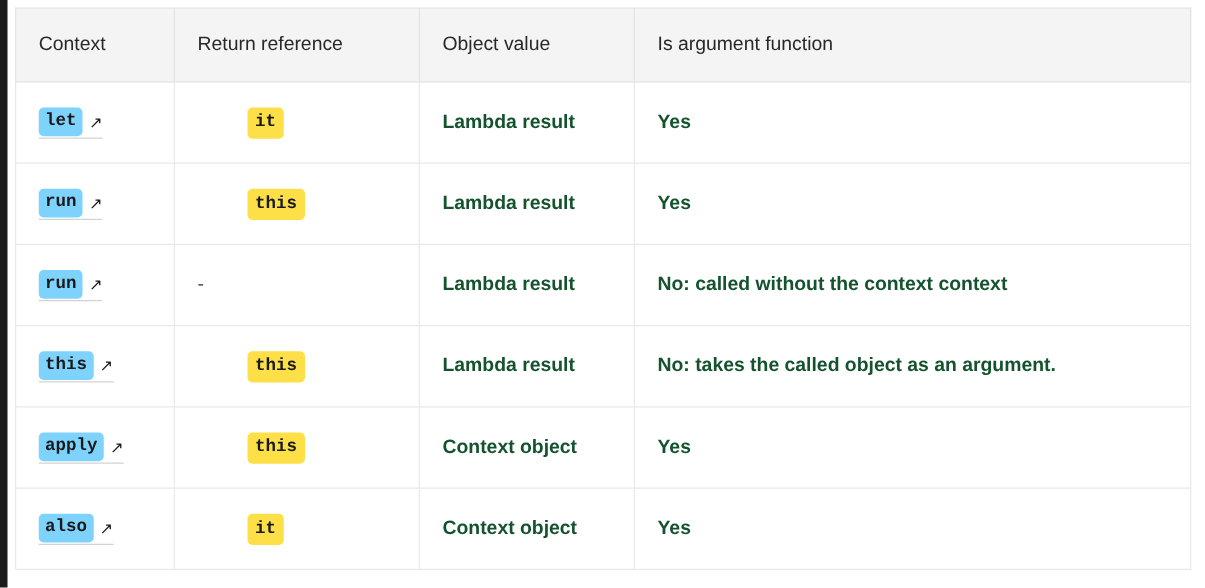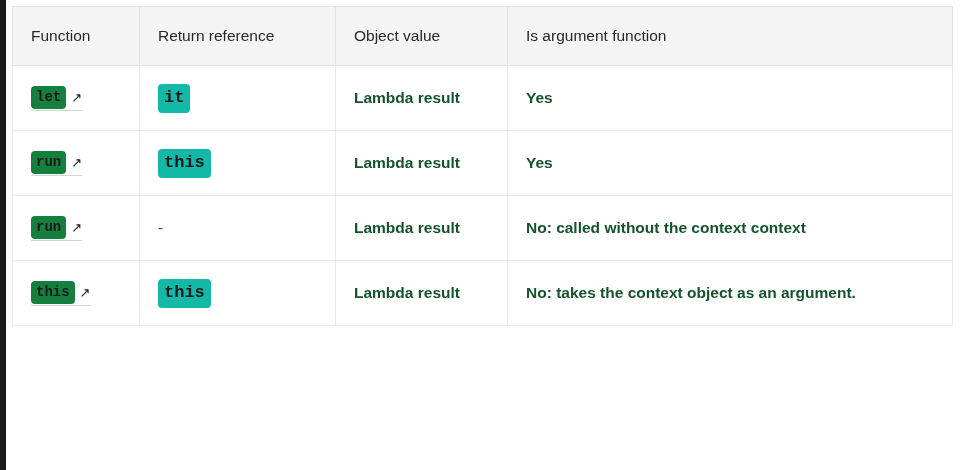--- a/index.html
+++ b/index.html
@@ -81,48 +81,49 @@
   .fn-link {
     display: inline-block;
     text-decoration: none;
     border-bottom: 1px solid #d3d3d3;
     padding-bottom: 1px;
     white-space: nowrap;
     color: #19191c;
   }
   .fn-link .code-chip {
     display: inline-block;
-    background: #15803d;
+    background: #7dd3fc;
     border-radius: 4px;
     padding: 2px 5px;
     font-family: "Liberation Mono", monospace;
     font-size: 14px;
     font-weight: 700;
     letter-spacing: 0px;
     color: #19191c;
     vertical-align: middle;
   }
   .fn-link .ext-arrow {
     display: inline-block;
     margin-left: 5px;
     font-size: 13px;
     line-height: 1;
     color: #19191c;
     vertical-align: middle;
   }
 
   .code-chip.standalone {
     display: inline-block;
-    background: #14b8a6;
+    background: #fde047;
     border-radius: 4px;
     padding: 3px 6px;
     font-family: "Liberation Mono", monospace;
-    font-size: 17px;
+    font-size: 14px;
     font-weight: 700;
     color: #19191c;
+    margin-left: 40px;
   }
 
   .plain-dash {
     color: #4a4a4f;
     font-size: 15.5px;
   }
 
   .cell-text {
     color: #14532d;
     font-weight: bold;
@@ -138,21 +139,21 @@
   <div class="table-wrap">
     <table class="context-table">
       <colgroup>
         <col class="c-function">
         <col class="c-objectref">
         <col class="c-returnvalue">
         <col class="c-isextension">
       </colgroup>
       <thead>
         <tr>
-          <th>Function</th>
+          <th>Context</th>
           <th>Return reference</th>
           <th>Object value</th>
           <th>Is argument function</th>
         </tr>
       </thead>
       <tbody id="table-body">
           <tr>
             <td><a class="fn-link" href="#"><span class="code-chip">let</span><span class="ext-arrow">↗</span></a></td>
             <td><span class="code-chip standalone">it</span></td>
             <td><span class="cell-text">Lambda result</span></td>
@@ -167,19 +168,31 @@
           <tr>
             <td><a class="fn-link" href="#"><span class="code-chip">run</span><span class="ext-arrow">↗</span></a></td>
             <td><span class="plain-dash">-</span></td>
             <td><span class="cell-text">Lambda result</span></td>
             <td><span class="cell-text">No: called without the context context</span></td>
           </tr>
           <tr>
             <td><a class="fn-link" href="#"><span class="code-chip">this</span><span class="ext-arrow">↗</span></a></td>
             <td><span class="code-chip standalone">this</span></td>
             <td><span class="cell-text">Lambda result</span></td>
-            <td><span class="cell-text">No: takes the context object as an argument.</span></td>
+            <td><span class="cell-text">No: takes the called object as an argument.</span></td>
+          </tr>
+          <tr>
+            <td><a class="fn-link" href="#"><span class="code-chip">apply</span><span class="ext-arrow">↗</span></a></td>
+            <td><span class="code-chip standalone">this</span></td>
+            <td><span class="cell-text">Context object</span></td>
+            <td><span class="cell-text">Yes</span></td>
+          </tr>
+          <tr>
+            <td><a class="fn-link" href="#"><span class="code-chip">also</span><span class="ext-arrow">↗</span></a></td>
+            <td><span class="code-chip standalone">it</span></td>
+            <td><span class="cell-text">Context object</span></td>
+            <td><span class="cell-text">Yes</span></td>
           </tr>
         </tbody>
     </table>
   </div>
 
 </div>
 
 </body></html>

